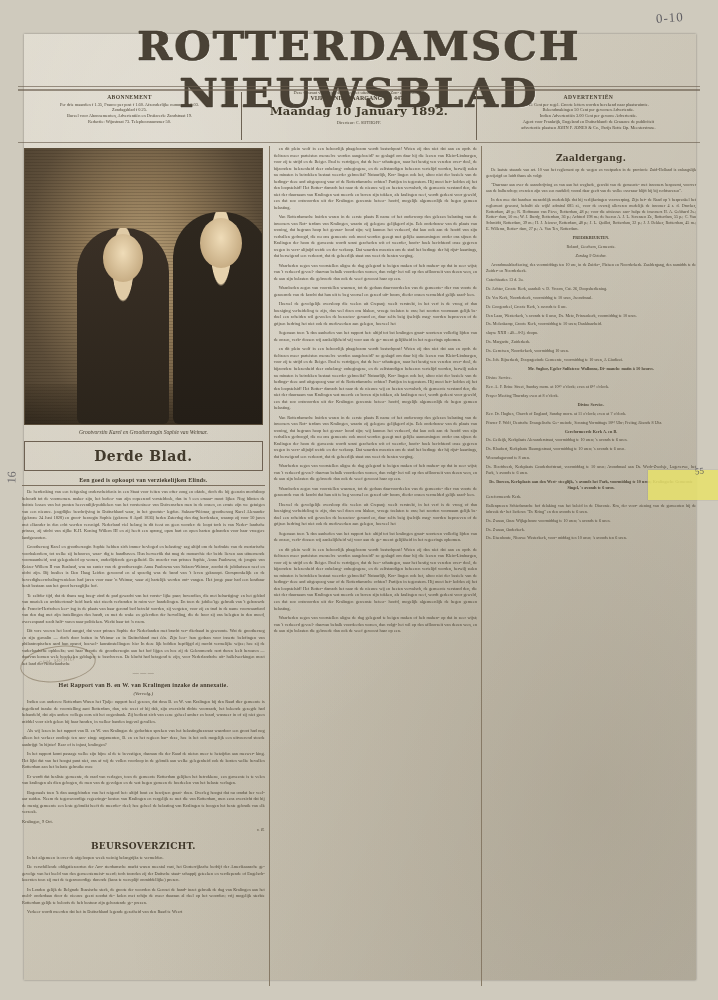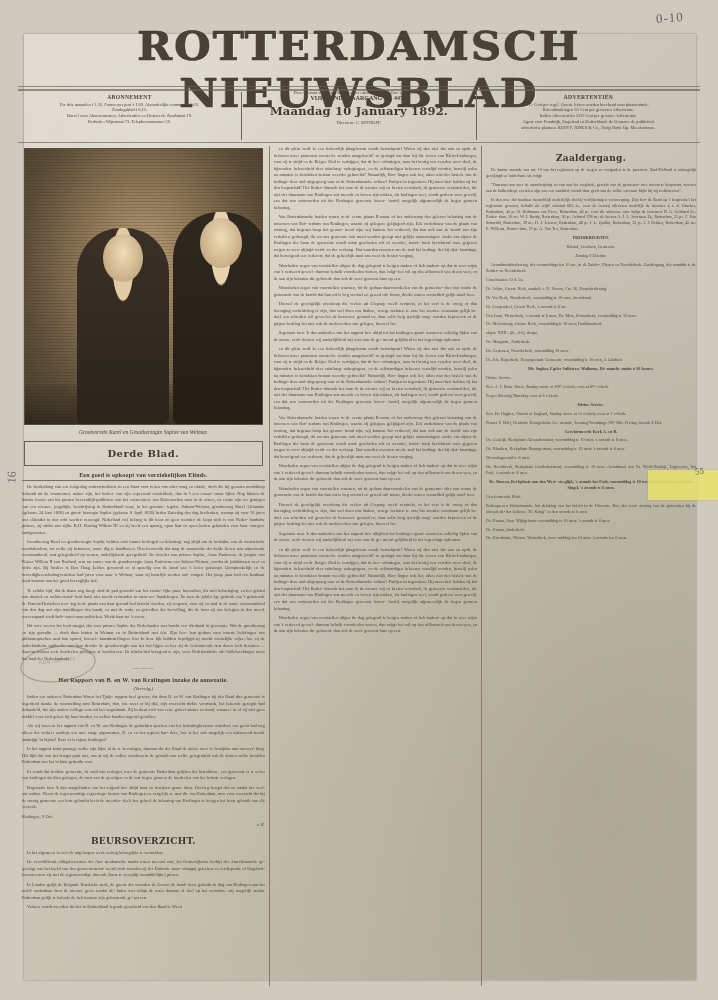--- a/index.html
+++ b/index.html
@@ -85,21 +85,21 @@
     border-radius:46px 46px 6px 6px;}
   .fig .head{position:absolute;top:6px;left:50%;transform:translateX(-50%);width:40px;height:48px;border-radius:50%;
     background:radial-gradient(ellipse at 50% 40%, #efdcb8, #c8ae85 70%, #8e7a58 100%);}
   .fig.right .head{width:42px;height:50px;}
   .engraving .floor{position:absolute;left:0;right:0;bottom:0;height:40px;background:linear-gradient(180deg, rgba(60,48,32,.2), rgba(30,24,16,.55));}
   .caption{font-size:5.6px;text-align:center;color:#463d2f;margin:0 0 6px 0;font-style:italic;}
 
   
   .boxhead{
     border:1px solid #6e6152;margin:4px 2px 6px 2px;padding:6px 4px;text-align:center;
-    font-family:"DejaVu Serif",serif;font-weight:700;font-size:10px;color:#423a2c;letter-spacing:.5px;
+    font-family:"DejaVu Serif",serif;font-weight:700;font-size:14px;color:#423a2c;letter-spacing:.5px;
   }
 
   .artheadline{
     text-align:center;font-weight:700;font-size:6px;color:#41392c;margin:6px 0 3px 0;letter-spacing:.2px;
   }
   .artheadline.under{border-bottom:1px solid #7c6f5e;padding-bottom:2px;display:block;}
   .sub{text-align:center;font-size:5px;font-style:italic;color:#4a4234;margin-bottom:3px;}
   .sec-title{
     text-align:center;font-family:"DejaVu Serif",serif;font-weight:700;font-size:9px;color:#3f3729;
     margin:7px 0 4px 0;letter-spacing:.3px;

